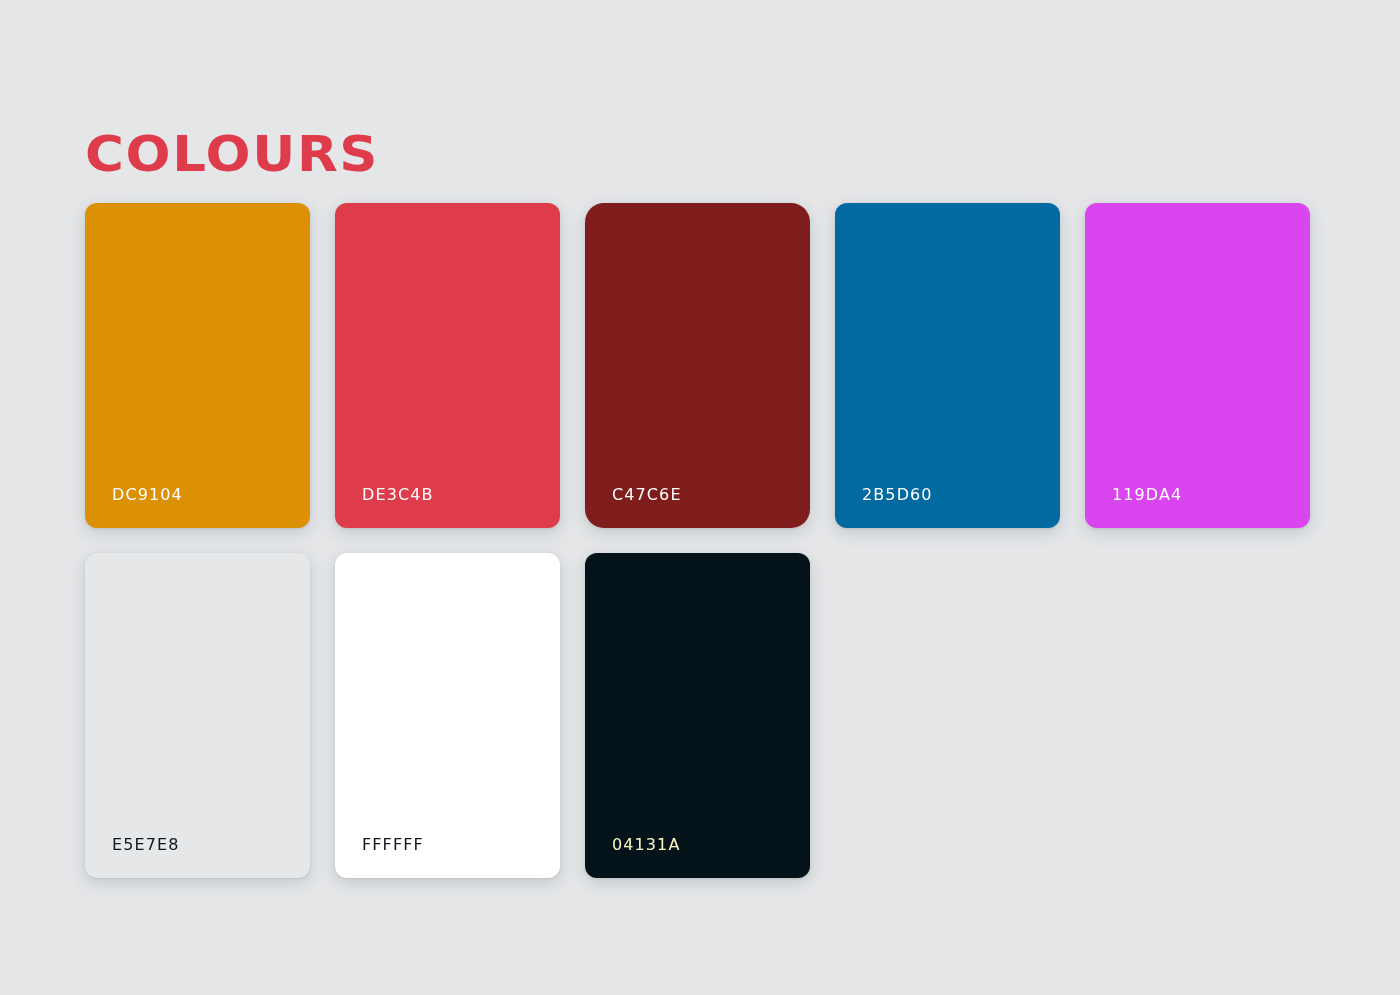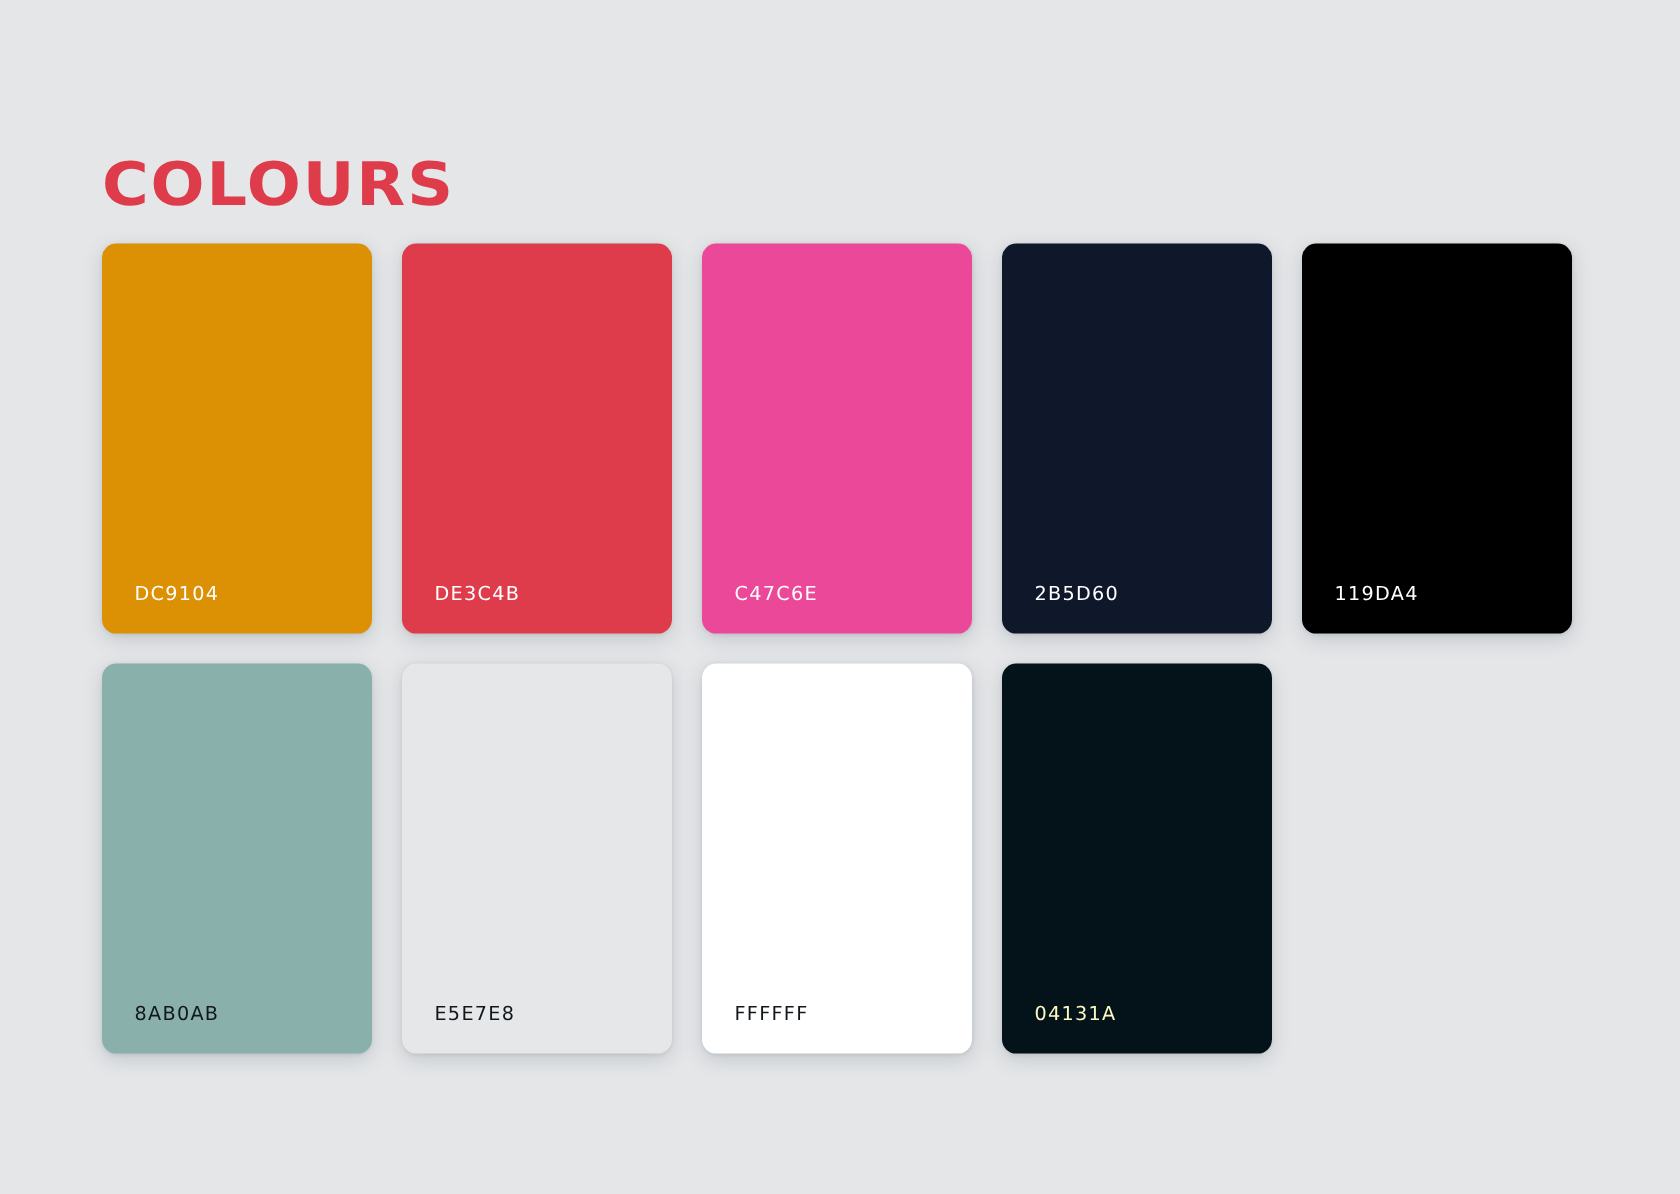--- a/index.html
+++ b/index.html
@@ -79,36 +79,33 @@
   <div class="swatch-grid">
 
     <div class="swatch" style="background: rgb(220, 145, 4);">
       <span class="swatch-label" style="color: rgb(255, 255, 255);">DC9104</span>
     </div>
 
     <div class="swatch" style="background: rgb(222, 60, 75); text-align: center;">
       <span class="swatch-label" style="color: rgb(255, 255, 255);">DE3C4B</span>
     </div>
 
-    <div class="swatch" style="background: #ec4899;">
+    <div class="swatch" style="background: #7f1d1d; border-radius: 19px;">
       <span class="swatch-label" style="color: rgb(255, 255, 255);">C47C6E</span>
     </div>
 
-    <div class="swatch" style="background: #0f172a;">
+    <div class="swatch" style="background: #0369a1;">
       <span class="swatch-label" style="color: rgb(255, 255, 255);">2B5D60</span>
     </div>
 
-    <div class="swatch" style="background: #000000;">
+    <div class="swatch" style="background: #d946ef;">
       <span class="swatch-label" style="color: rgb(255, 255, 255);">119DA4</span>
     </div>
 
 
-    <div class="swatch" style="background: rgb(138, 176, 171);">
-      <span class="swatch-label" style="color: rgb(17, 24, 29);">8AB0AB</span>
-    </div>
 
     <div class="swatch" style="background: rgb(229, 231, 232);">
       <span class="swatch-label" style="color: rgb(17, 24, 29);">E5E7E8</span>
     </div>
 
     <div class="swatch" style="background: rgb(255, 255, 255);">
       <span class="swatch-label" style="color: rgb(17, 24, 29);">FFFFFF</span>
     </div>
 
     <div class="swatch" style="background: rgb(4, 19, 26);">

